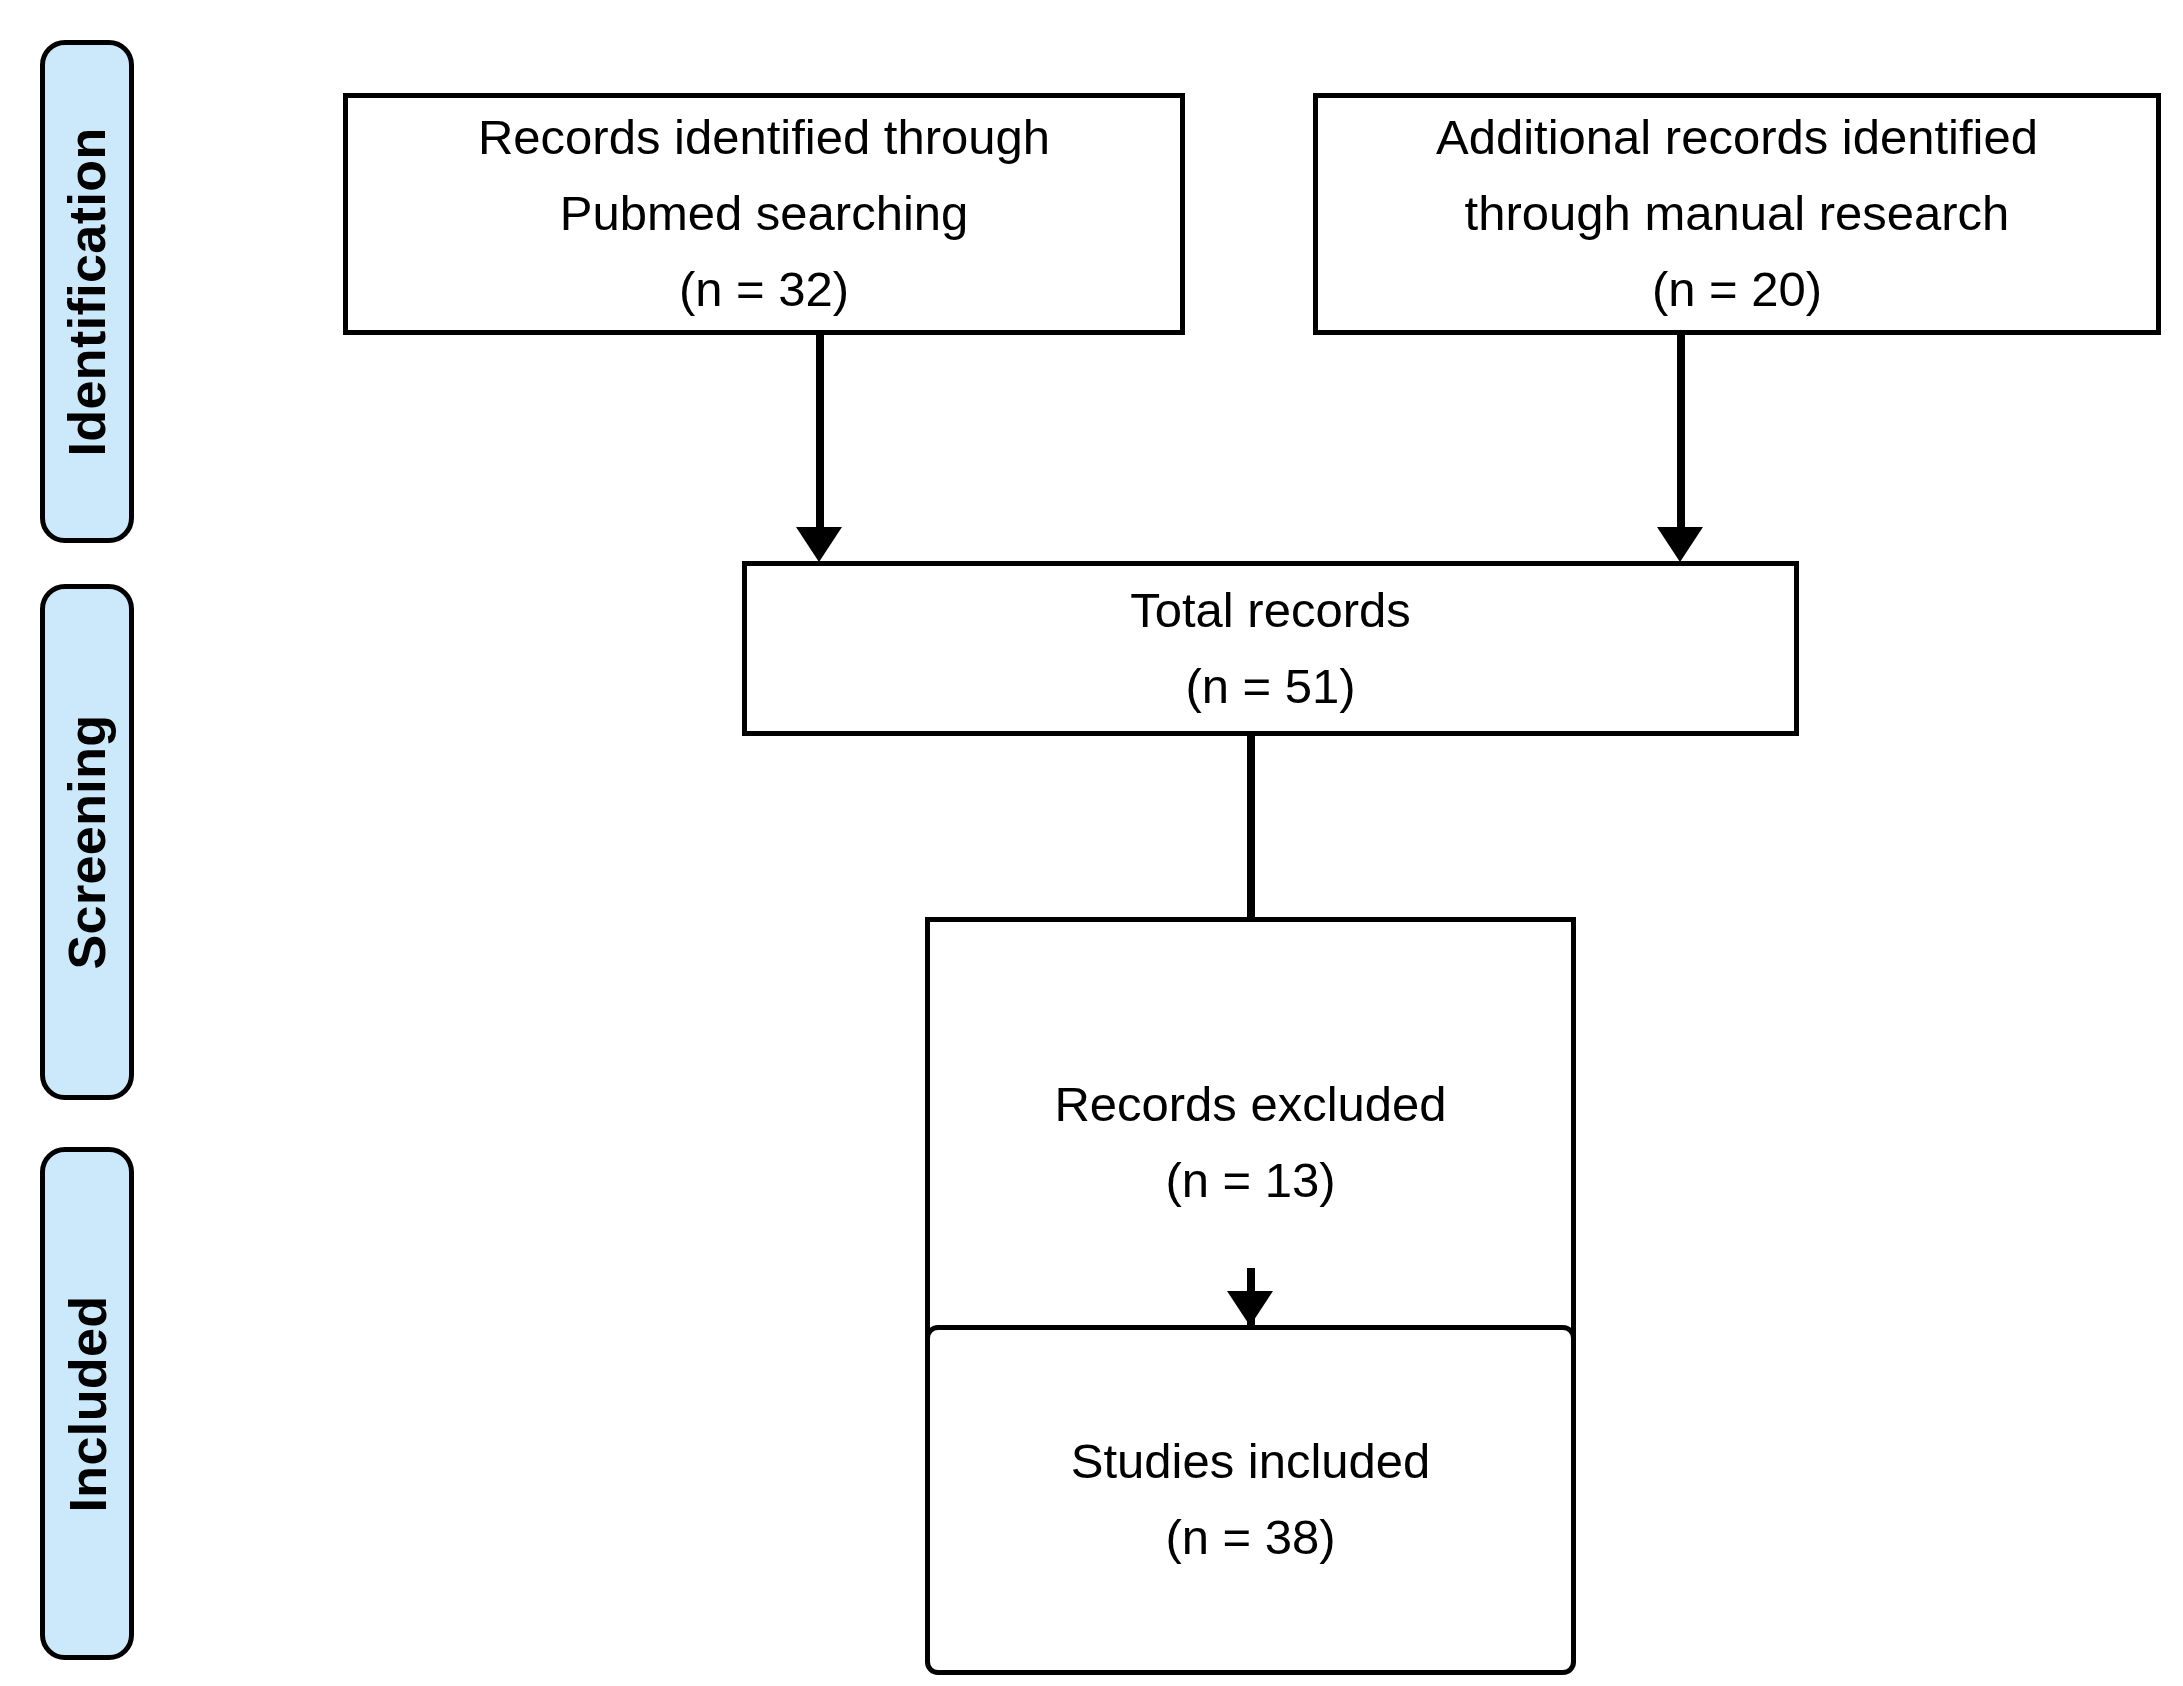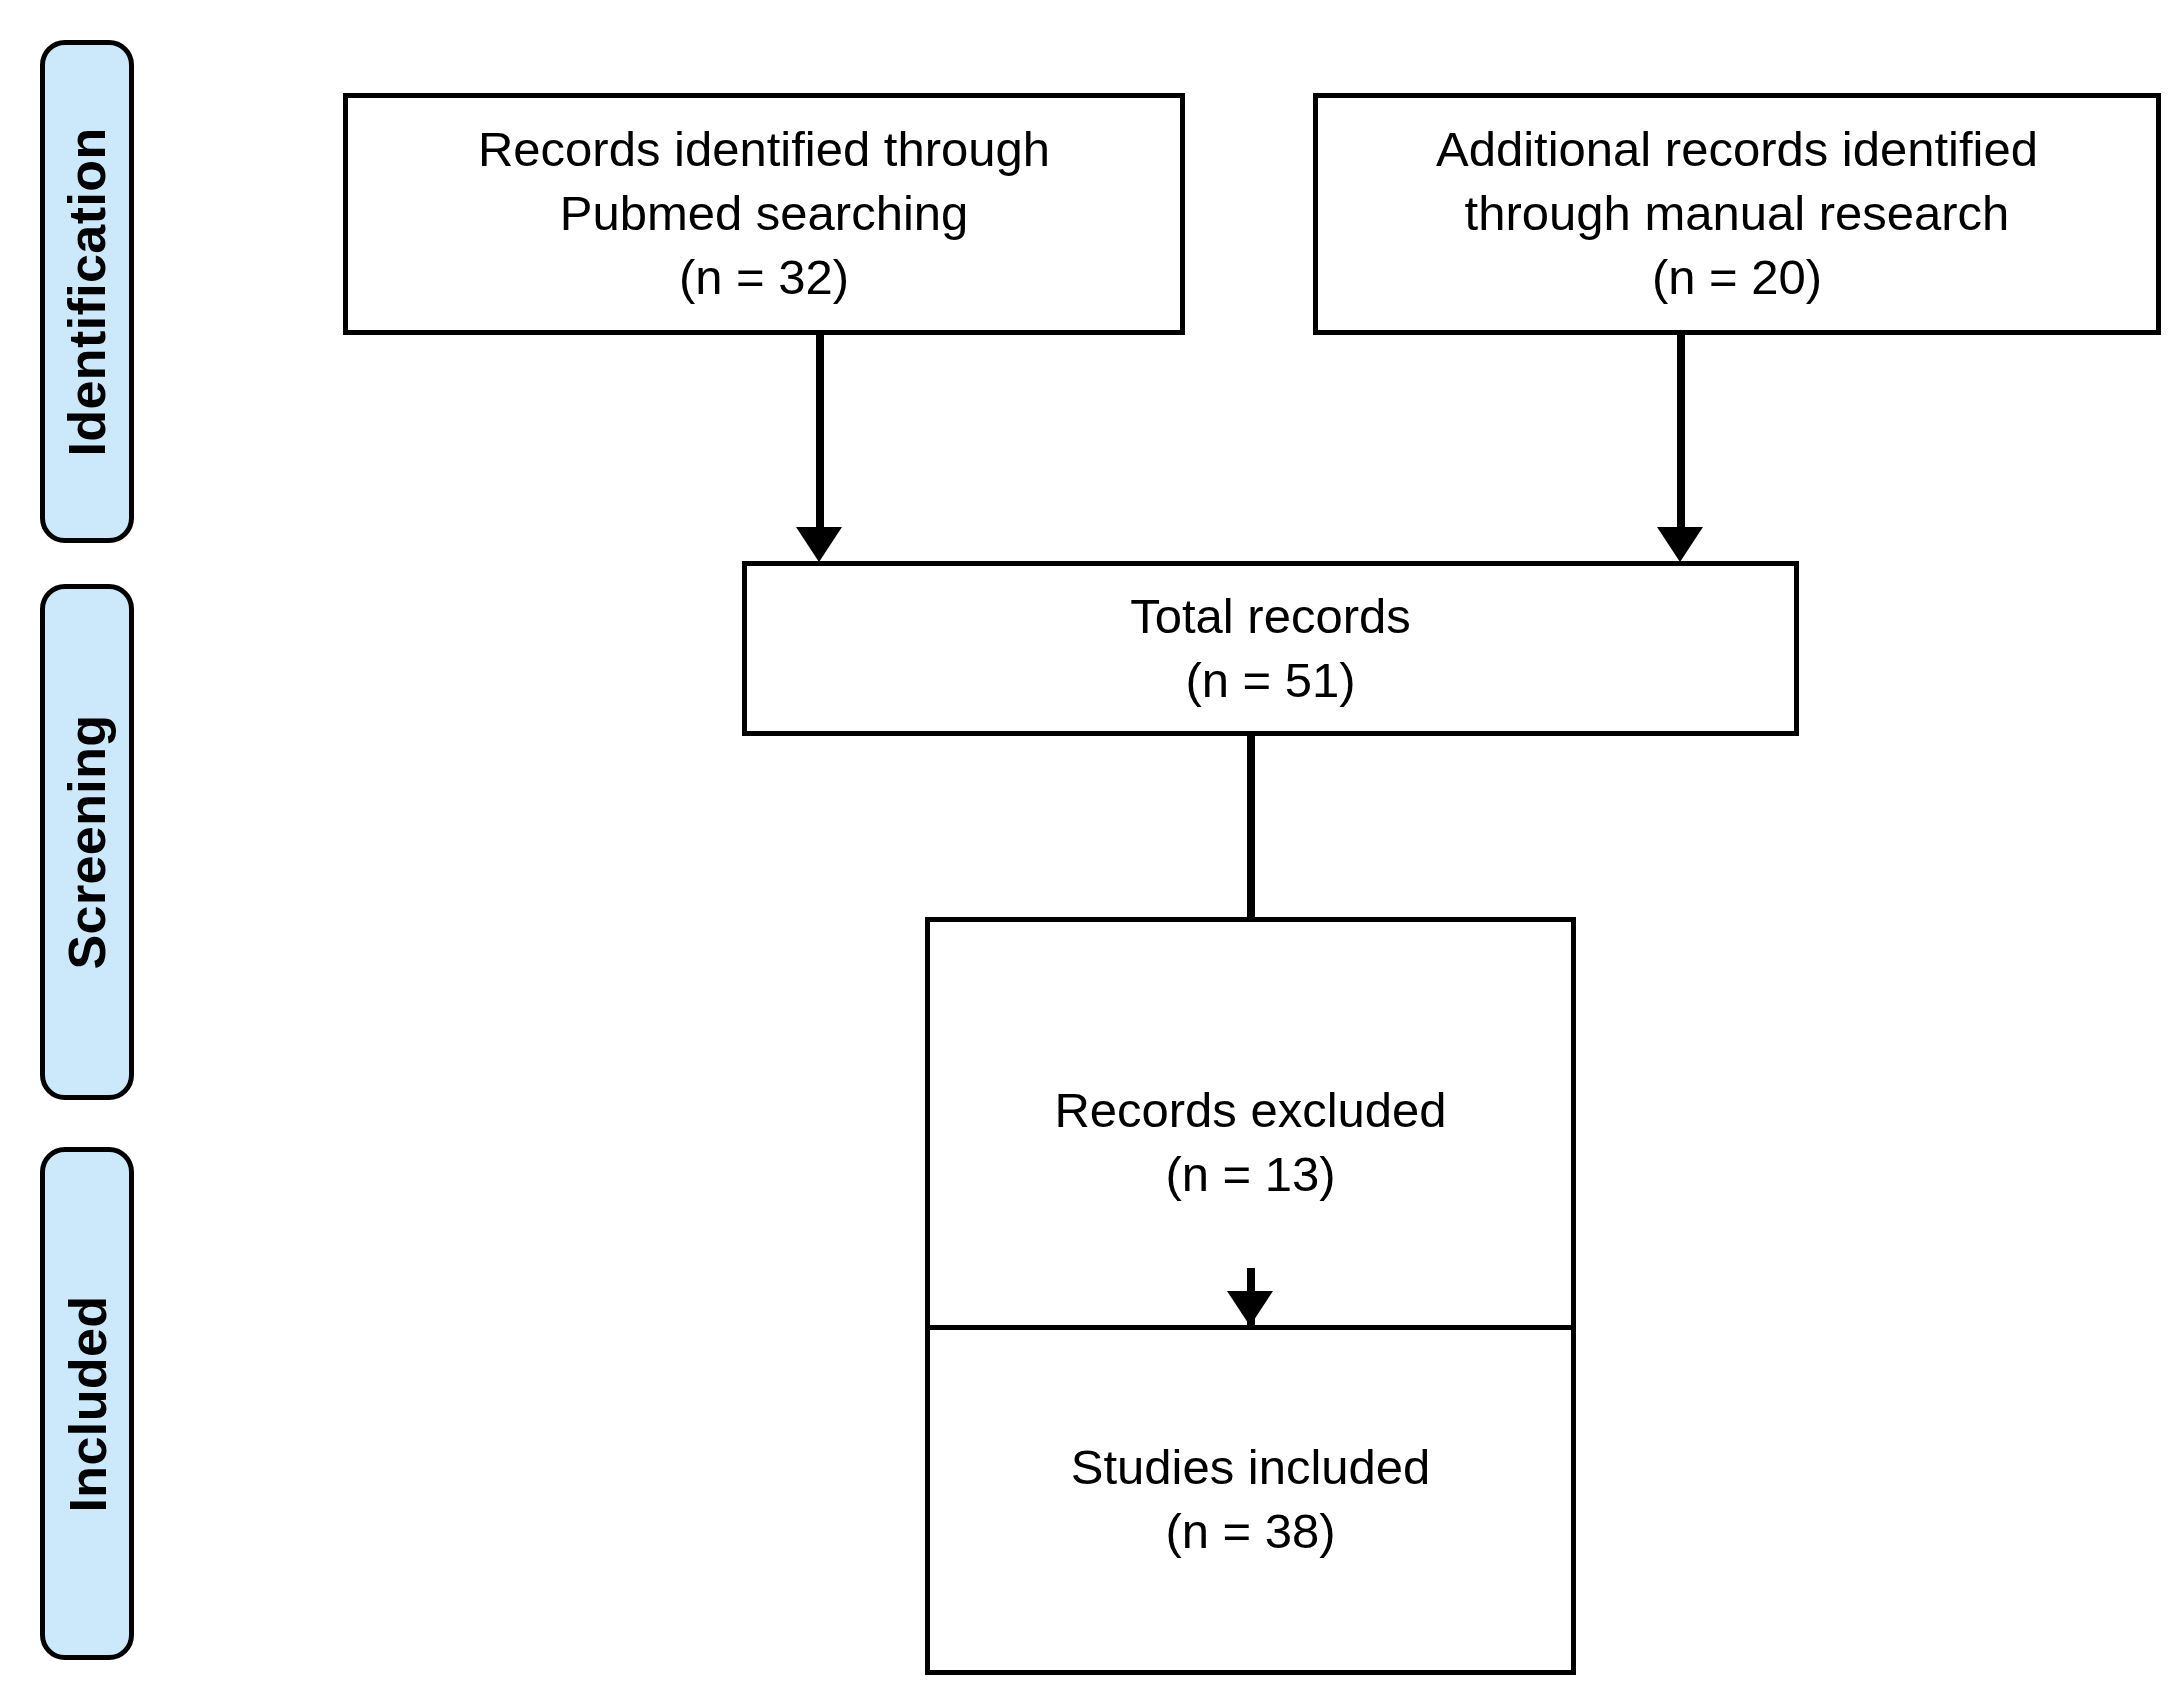--- a/index.html
+++ b/index.html
@@ -44,20 +44,21 @@
     position: absolute;
     background: #ffffff;
     border: 5px solid #000000;
     box-sizing: border-box;
     display: flex;
     flex-direction: column;
     align-items: center;
     justify-content: center;
     text-align: center;
     color: #000000;
+    gap: 12px;
   }
   .flow-box .line {
     font-size: 49px;
     line-height: 1.30;
     white-space: nowrap;
     font-family: "Liberation Sans", sans-serif;
   }
 
   
   .conn-line {
@@ -117,19 +118,19 @@
   <div class="conn-line" style="left:1247px; top:735px; height:184px;"></div>
 
   <div class="flow-box" style="left:925px; top:917px; width:651px; height:452px;">
     <div class="line">Records excluded</div>
     <div class="line">(n = 13)</div>
   </div>
 
   <div class="conn-line" style="left:1247px; top:1268px; height:59px;"></div>
   <div class="conn-arrow" style="left:1227px; top:1291px;"></div>
 
-  <div class="flow-box" style="left:925px; top:1325px; width:651px; height:350px;">
+  <div class="flow-box" style="left:925px; top:1325px; width:651px; height:350px;border-radius:13px;">
     <div class="line">Studies included</div>
     <div class="line">(n = 38)</div>
   </div>
 
 </div>
 
 
 </body></html>

